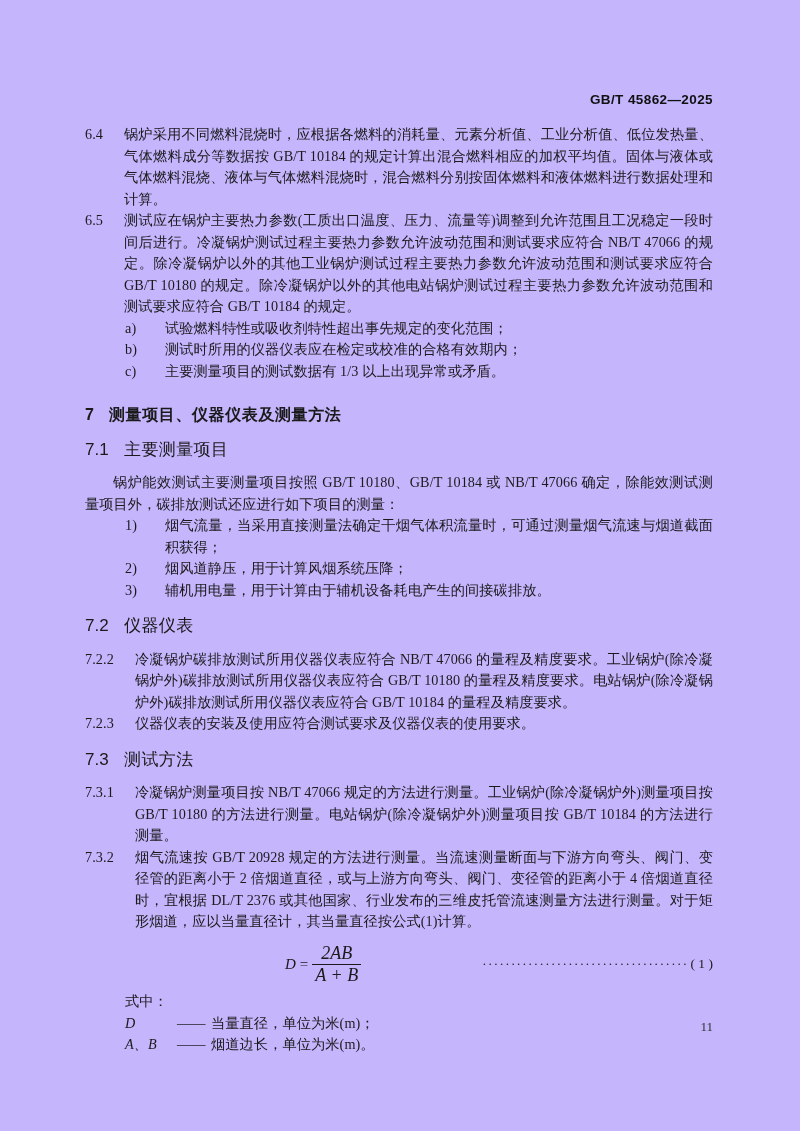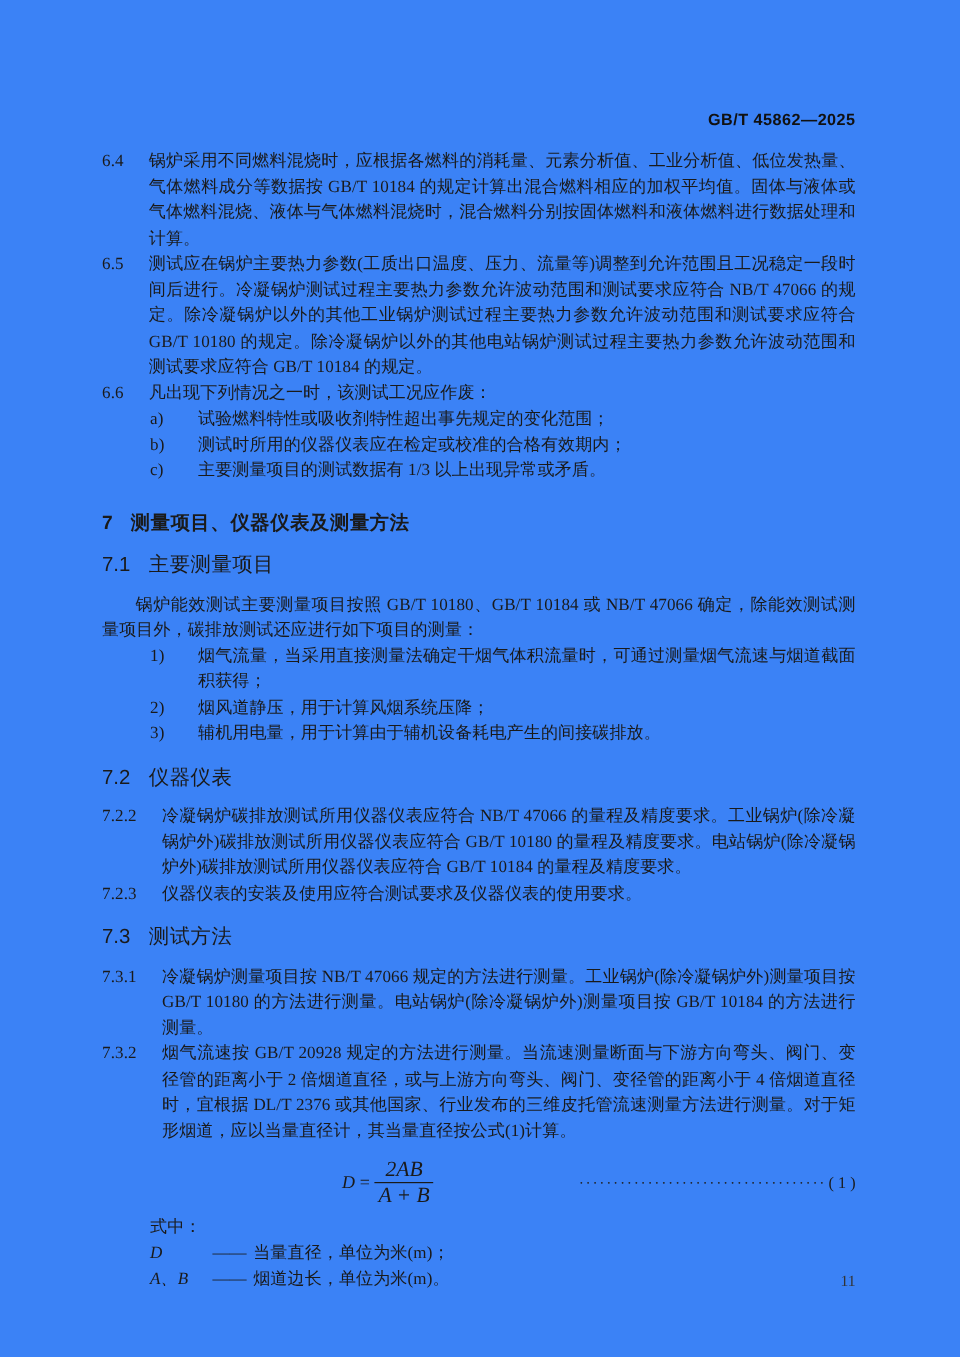--- a/index.html
+++ b/index.html
@@ -14,21 +14,21 @@
     font-family: "Liberation Serif", "DejaVu Serif", serif;
     color: #1a1a1a;
     overflow: hidden;
   }
 
   .page {
     position: absolute;
     left: 0; top: 0;
     width: 800px;
     height: 1131px;
-    background: #3b82f6;
+    background: #c4b5fd;
   }
 
   
   .running-header {
     position: absolute;
     left: 85px;
     top: 92px;
     width: 628px;
     text-align: right;
     font-family: "Liberation Sans", "DejaVu Sans", sans-serif;
@@ -213,21 +213,21 @@
     flex: 0 0 auto;
     width: 34px;
     font-style: normal;
   }
   .def-row .desc { flex: 1 1 auto; }
 
   
   .page-number {
     position: absolute;
     left: 85px;
-    top: 1060px;
+    top: 1019px;
     width: 628px;
     text-align: right;
     font-size: 13px;
     color: #333;
     font-family: "Liberation Serif", serif;
   }
 </style>
 </head>
 <body>
 
@@ -242,24 +242,20 @@
     <div class="clause-row">
       <span class="label lbl-3">6.4</span>
       <span class="body">锅炉采用不同燃料混烧时，应根据各燃料的消耗量、元素分析值、工业分析值、低位发热量、气体燃料成分等数据按 GB/T 10184 的规定计算出混合燃料相应的加权平均值。固体与液体或气体燃料混烧、液体与气体燃料混烧时，混合燃料分别按固体燃料和液体燃料进行数据处理和计算。</span>
     </div>
 
     <div class="clause-row">
       <span class="label lbl-3">6.5</span>
       <span class="body">测试应在锅炉主要热力参数(工质出口温度、压力、流量等)调整到允许范围且工况稳定一段时间后进行。冷凝锅炉测试过程主要热力参数允许波动范围和测试要求应符合 NB/T 47066 的规定。除冷凝锅炉以外的其他工业锅炉测试过程主要热力参数允许波动范围和测试要求应符合 GB/T 10180 的规定。除冷凝锅炉以外的其他电站锅炉测试过程主要热力参数允许波动范围和测试要求应符合 GB/T 10184 的规定。</span>
     </div>
 
-    <div class="clause-row">
-      <span class="label lbl-3">6.6</span>
-      <span class="body">凡出现下列情况之一时，该测试工况应作废：</span>
-    </div>
 
     <div class="listitem">
       <span class="marker">a)</span>
       <span class="text">试验燃料特性或吸收剂特性超出事先规定的变化范围；</span>
     </div>
     <div class="listitem">
       <span class="marker">b)</span>
       <span class="text">测试时所用的仪器仪表应在检定或校准的合格有效期内；</span>
     </div>
     <div class="listitem">

